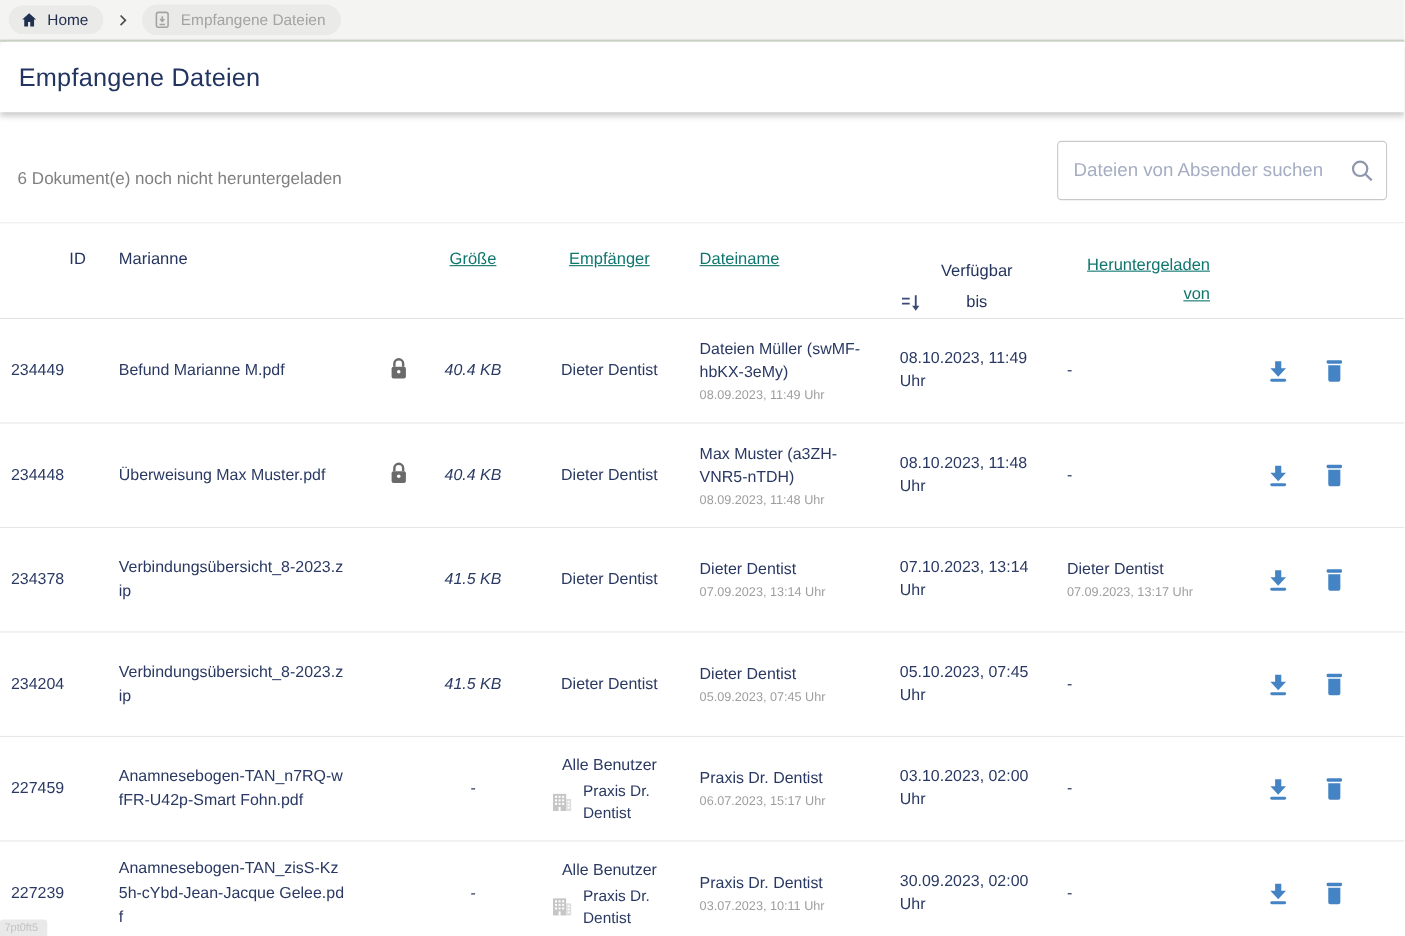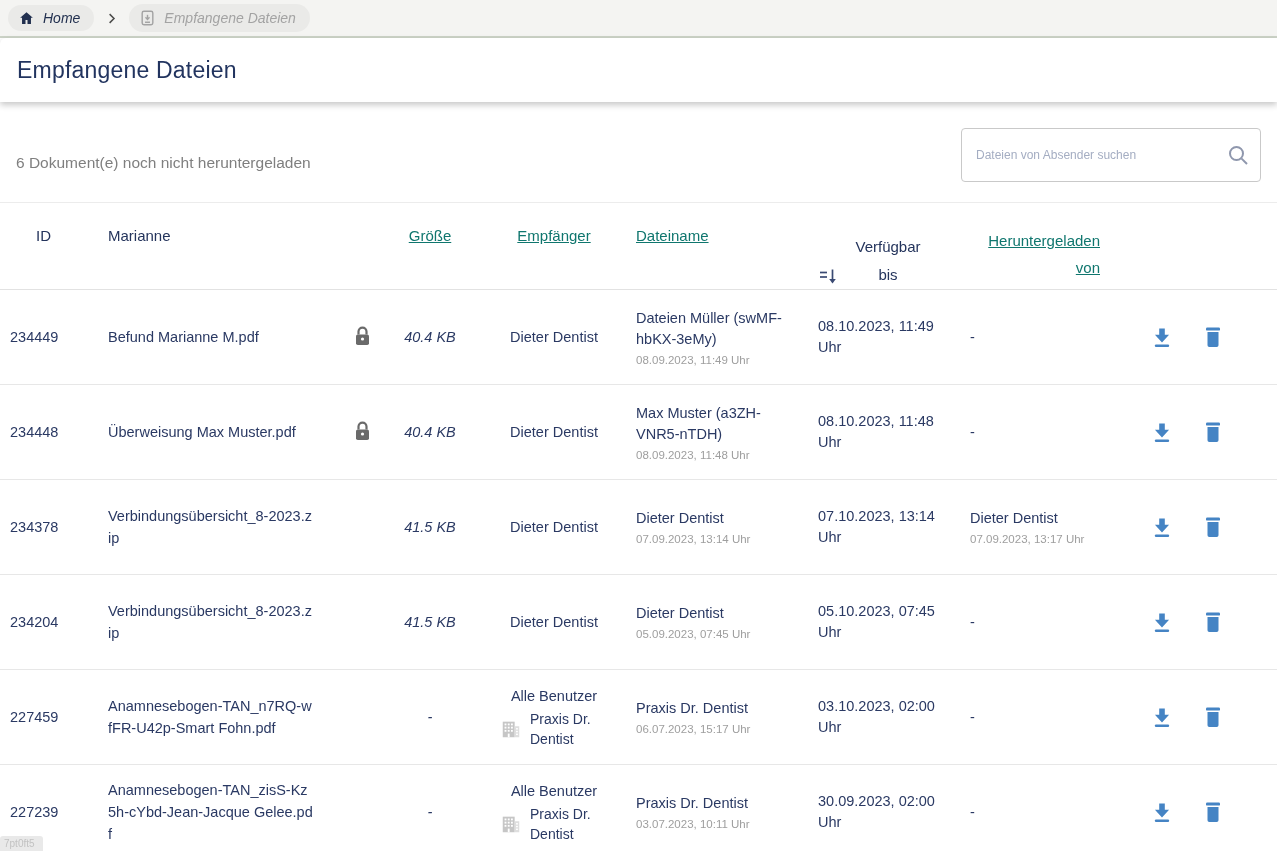--- a/index.html
+++ b/index.html
@@ -2,52 +2,52 @@
 <html><head>
 <meta charset="utf-8">
 <style>
   * { margin:0; padding:0; box-sizing:border-box; }
   html,body { width:1277px; height:851px; overflow:hidden; background:#fff;
     font-family:"Liberation Sans","DejaVu Sans",sans-serif; }
   .app { position:relative; width:1277px; height:851px; background:#fff; overflow:hidden; }
 
   
   .breadcrumb-bar { height:38px; background:#f4f4f2; border-bottom:2px solid #ccd3c7;
-    display:flex; align-items:center; padding:0 8px; gap:6px;font-style:italic; }
+    display:flex; align-items:center; padding:0 8px; gap:6px; }
   .crumb { display:flex; align-items:center; gap:8px; background:#eaeae8;
     border-radius:14px; padding:5px 14px 5px 10px; font-size:14px; }
   .crumb.home { color:#22304f; cursor:pointer; }
   .crumb.current { color:#a3a3a3; }
   .chev { display:flex; align-items:center; margin:0 4px; }
 
   
   .title-band { height:64px; background:#fff; display:flex; align-items:center;
     padding:0 17px; box-shadow:0 3px 6px rgba(0,0,0,0.22); position:relative; z-index:5;
     border-top-left-radius:6px; }
   .title-band h1 { font-size:23px; font-weight:500; color:#22345f; letter-spacing:.2px; }
 
   
   .toolbar { display:flex; justify-content:space-between; align-items:flex-end;
     padding:26px 16px 20px 16px; }
   .status { font-size:15.5px; color:#7f7f7f; margin-bottom:10px; }
   .search-box { position:relative; width:300px; }
   .search-box input { width:300px; height:54px; border:1px solid #c9c9c9; border-radius:4px;
-    padding:0 42px 0 14px; font-size:12px; color:#333; outline:none;
+    padding:0 42px 0 14px; font-size:17px; color:#333; outline:none;
     font-family:"Liberation Sans","DejaVu Sans",sans-serif; }
   .search-box input::placeholder { color:#a4adc2; opacity:1; }
   .search-icon { position:absolute; right:12px; top:16px; cursor:pointer; }
 
   
   .thead, .trow { display:grid;
     grid-template-columns:96px 246px 40px 96px 152px 180px 152px 178px 1fr; }
   .thead { border-top:1px solid #ececec; border-bottom:1px solid #e2e2e2; height:88px; }
   .thead > div { padding-top:24px; font-size:15px; }
   .hd-dark { color:#24345c; }
   .hd-blue { color:#0f766e; cursor:pointer;text-decoration:underline; }
-  .h-id { padding-left:36px; }
+  .h-id { padding-left:63px; }
   .h-name { padding-left:12px; }
   .h-size { text-align:center; }
   .h-recip { text-align:center; }
   .h-sender { padding-left:6px; }
   .h-avail { display:flex; align-items:flex-end; padding-left:8px; cursor:pointer; }
   .h-avail .sort-wrap { margin-top:6px; margin-right:8px; }
   .h-avail .txt { width:80px; text-align:center; line-height:28px; }
   .h-dlby { padding-left:8px; }
   .h-dlby .txt { width:130px; line-height:27px;text-align:right; }
 

